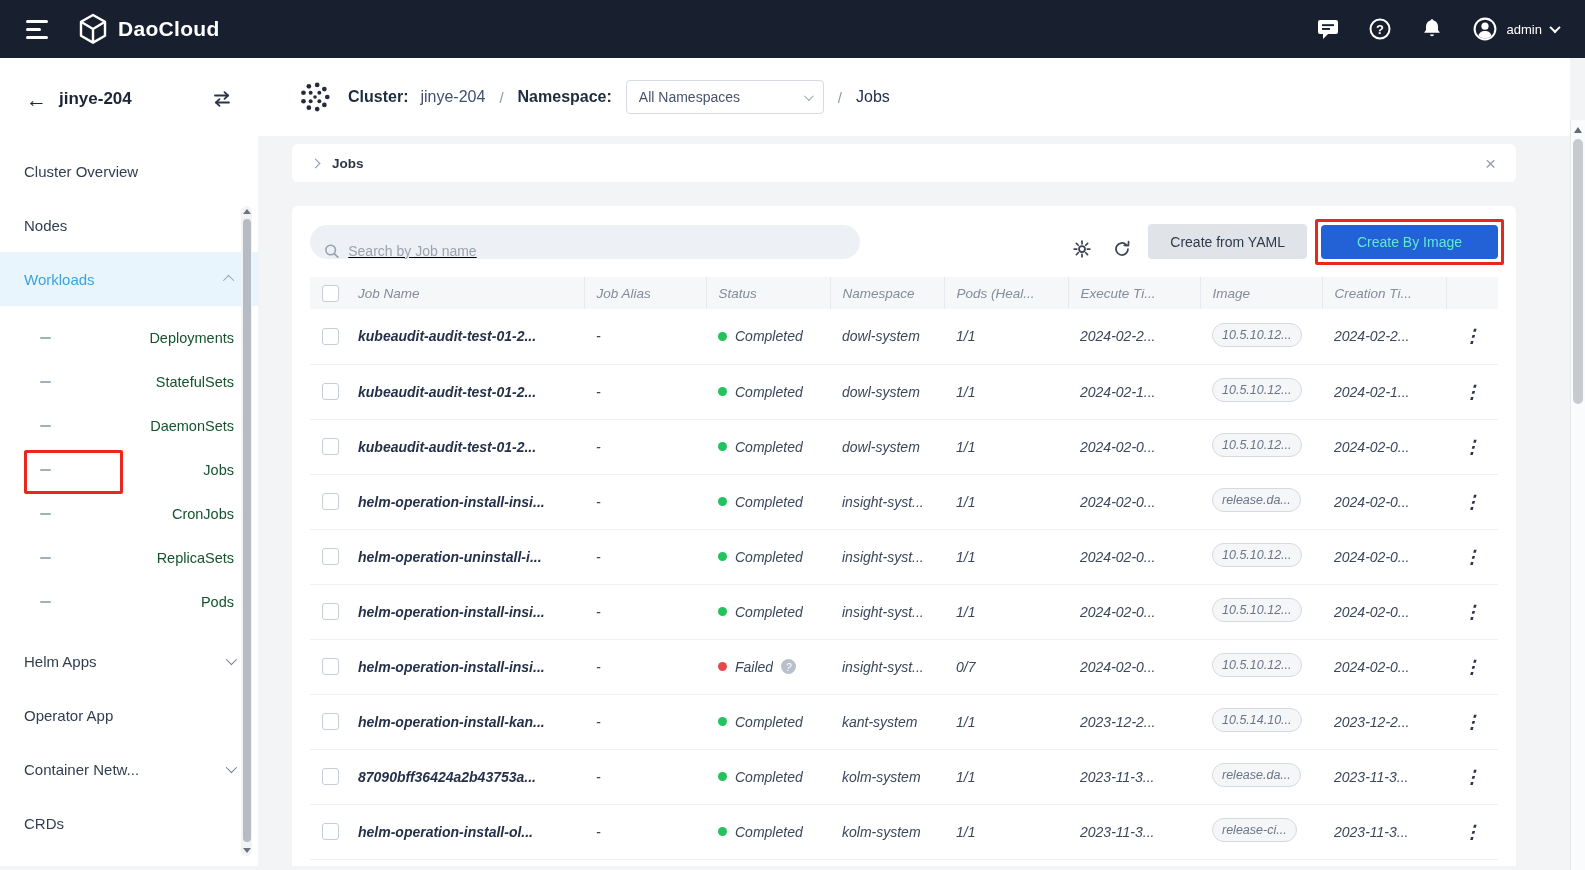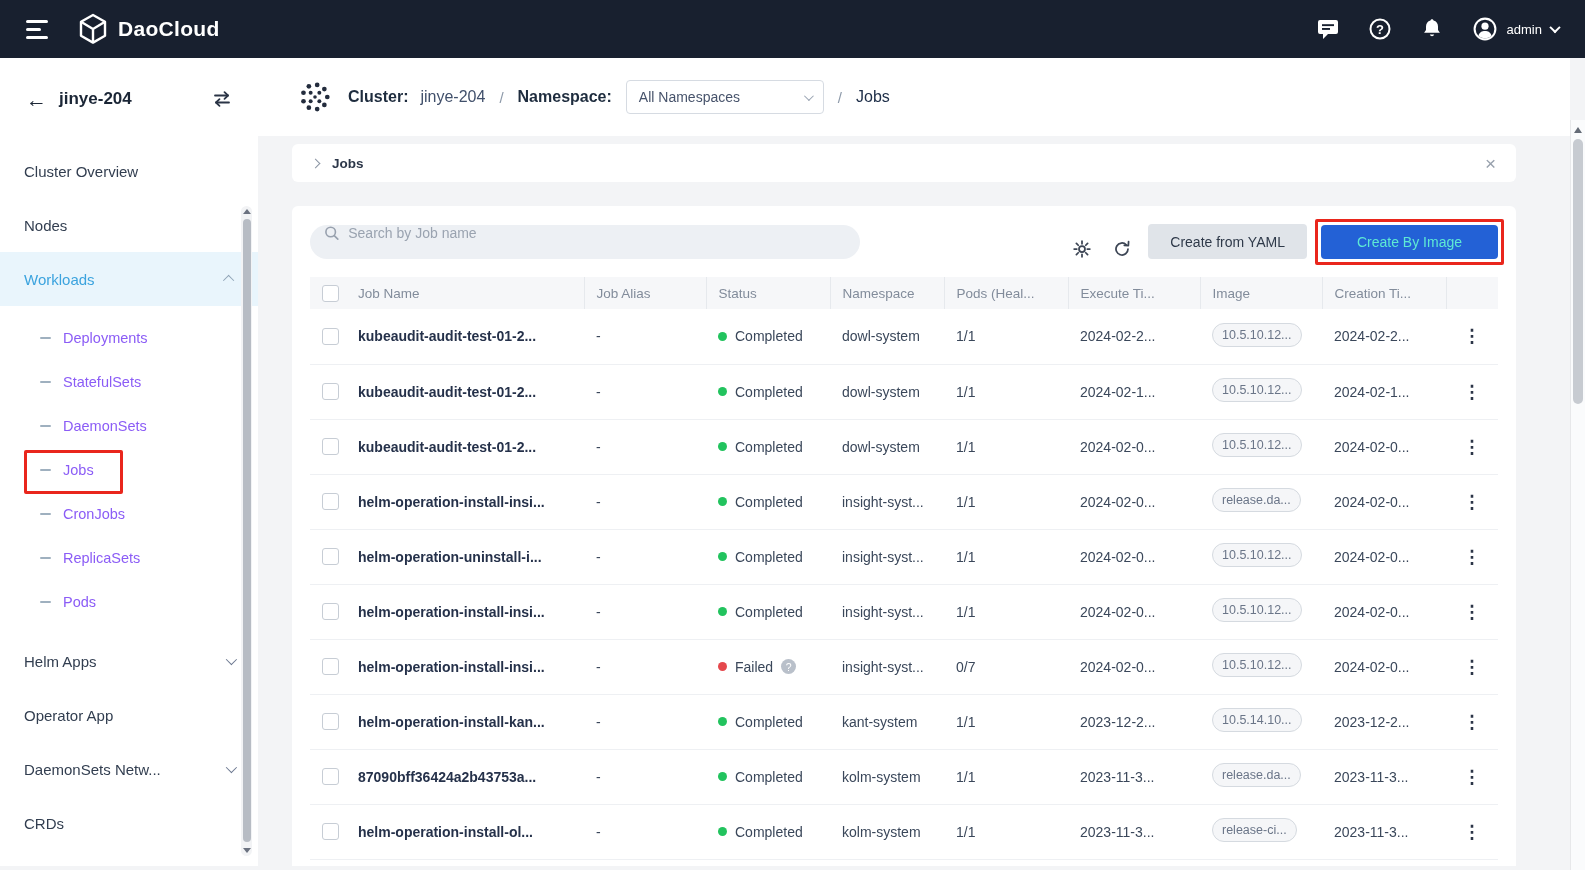--- a/index.html
+++ b/index.html
@@ -29,21 +29,21 @@
   .app-body { display:flex; height:808px; position:relative; }
 
   
   .sidebar { width:258px; background:#fff; flex:none; position:relative; z-index:2; }
   .sidebar-header { display:flex; align-items:center; padding:28px 26px 14px 26px; height:68px; }
   .back-icon { font-size:21px; color:#1d2736; cursor:pointer; line-height:1; }
   .sidebar-title { font-size:17px; font-weight:700; color:#1b2636; margin-left:12px; }
   .switch-icon { margin-left:auto; cursor:pointer; display:flex; }
   .nav { margin-top:18px; }
   .nav-item { display:flex; align-items:center; height:54px; padding:0 24px; font-size:15px; color:#323e50; cursor:pointer; position:relative; }
-  .nav-item.level-2 { height:44px; padding-left:40px; font-size:14.5px; color:#8b5cf6; }
+  .nav-item.level-2 { height:44px; padding-left:40px; font-size:14.5px; color:#14532d;justify-content:space-between; }
   .nav-item.active { background:var(--active-bg); color:var(--active-blue); }
   .level-1 + .level-2 { margin-top:10px; }
   .level-2 + .level-1 { margin-top:10px; }
   .dash { width:11px; height:2px; background:#9fb0bf; margin-right:12px; border-radius:1px; flex:none; }
   .nav-chev { margin-left:auto; width:8px; height:8px; border-right:1.8px solid #8fa3b6; border-bottom:1.8px solid #8fa3b6; }
   .nav-chev.chev-up { transform:rotate(-135deg) translateY(-2px); }
   .nav-chev.chev-down { transform:rotate(45deg) translateY(-2px); border-color:#6c7890; }
   .nav-item.annotated::after { content:""; position:absolute; left:24px; top:2px; width:93px; height:38px; border:3px solid var(--annotation-red); border-radius:2px; pointer-events:none; }
 
   .side-scroll { position:absolute; top:148px; bottom:10px; right:6px; width:11px; background:#f2f3f5; border-radius:6px; }
@@ -63,31 +63,31 @@
   .ns-select .sel-chev { margin-left:auto; width:7px; height:7px; border-right:1.6px solid #99a3b2; border-bottom:1.6px solid #99a3b2; transform:rotate(45deg) translateY(-2px); }
   .bc-page { font-size:16px; color:#20304a; }
 
   .collapse-bar { margin:8px 54px 0 34px; height:38px; background:#fff; border-radius:6px; display:flex; align-items:center; padding:0 20px; cursor:pointer; }
   .cb-chev { width:7px; height:7px; border-top:1.8px solid #8a94a3; border-right:1.8px solid #8a94a3; transform:rotate(45deg); margin-right:13px; flex:none; }
   .cb-label { font-size:13.5px; font-weight:700; color:#2c3749; }
   .cb-close { margin-left:auto; font-size:19px; color:#98a1ad; cursor:pointer; line-height:1; }
 
   .card { margin:24px 54px 0 34px; background:#fff; border-radius:6px; padding:18px; height:700px; }
   .toolbar { display:flex; align-items:center; height:35px; }
-  .search-box { width:550px; height:34px; background:#edf0f4; border-radius:17px; display:flex; align-items:flex-start; padding:0 14px; gap:9px; }
+  .search-box { width:550px; height:34px; background:#edf0f4; border-radius:17px; display:flex; align-items:flex-end; padding:0 14px; gap:9px;text-decoration:underline; }
   .search-box input { border:none; outline:none; background:transparent; font-size:14px; color:#333; width:100%; font-family:inherit; }
   .search-box input::placeholder { color:#9aa3b0; }
   .toolbar-right { margin-left:auto; display:flex; align-items:flex-end; }
   .icon-btn { cursor:pointer; display:flex; margin-left:20px; }
   .btn-gray { height:35px; padding:0 22px; background:#e0e4e9; border:none; border-radius:4px; font-size:14px; color:#2e3949; font-family:inherit; cursor:pointer; margin-left:16px; white-space:nowrap; }
   .btn-wrap { position:relative; margin-left:14px; }
   .btn-blue { height:34px; padding:0 36px; background:var(--accent-blue); border:none; border-radius:4px; font-size:14px; color:#5eead4; font-family:inherit; cursor:pointer; white-space:nowrap; }
   .btn-wrap::after { content:""; position:absolute; inset:-6px -6px; border:3px solid var(--annotation-red); border-radius:2px; pointer-events:none; }
 
-  table { width:100%; border-collapse:collapse; table-layout:fixed; margin-top:18px; }
+  table { width:100%; border-collapse:collapse; table-layout:fixed; margin-top:18px;font-style:italic; }
   thead th { background:#f6f7f9; height:32px; font-size:13.5px; font-weight:400; color:#828c9b; text-align:left; padding:0 12px; white-space:nowrap; overflow:hidden; }
   thead th + th { border-left:1px solid #e6e9ed; }
   thead th.th-check + th { border-left:none; }
   tbody td { height:55px; border-bottom:1px solid #eef0f3; font-size:14px; color:#3a475a; padding:0 12px; white-space:nowrap; overflow:hidden; }
   .td-name span { font-weight:700; color:#25314a; cursor:pointer;text-align:right; }
   .checkbox { display:inline-block; width:17px; height:17px; border:1.5px solid #c7cdd5; border-radius:3px; background:#fff; vertical-align:middle; cursor:pointer; }
   .status-cell { display:flex; align-items:center; gap:8px; }
   .status-dot { width:9px; height:9px; border-radius:50%; flex:none; background:#ccc; }
   .status-dot.success { background:var(--success-green); }
   .status-dot.danger { background:var(--danger-red); }
@@ -224,21 +224,21 @@
     <span class="nav-label">Helm Apps</span>
     <span class="chev nav-chev chev-down"></span>
   </div>
         <div class="nav-item level-1">
 
     <span class="nav-label">Operator App</span>
 
   </div>
         <div class="nav-item level-1">
 
-    <span class="nav-label">DaemonSets Netw...</span>
+    <span class="nav-label">Container Netw...</span>
     <span class="chev nav-chev chev-down"></span>
   </div>
         <div class="nav-item level-1">
 
     <span class="nav-label">CRDs</span>
 
   </div>
       </nav>
     <div class="side-scroll">
       <span class="sarrow up"></span>

